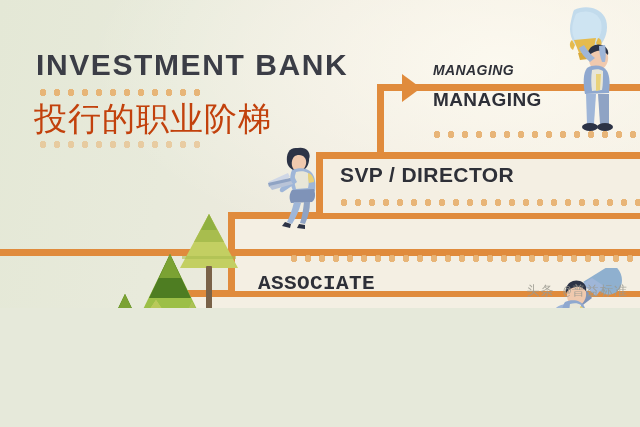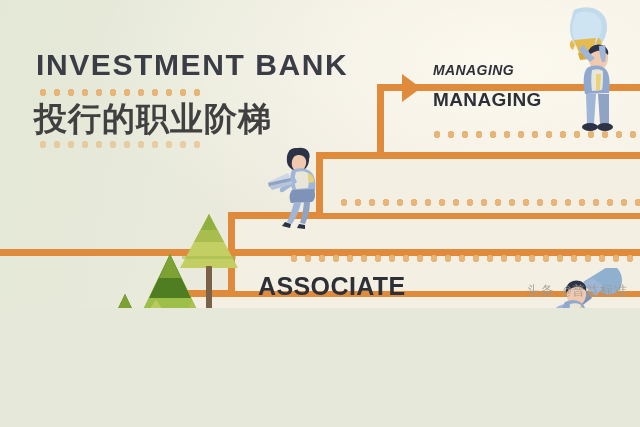--- a/index.html
+++ b/index.html
@@ -22,22 +22,22 @@
 
   
   .title-en{
     position:absolute;left:36px;top:48px;
     font-size:30px;font-weight:700;letter-spacing:1.6px;
     color:#3b3d46;white-space:nowrap;
     font-family:"Liberation Sans","DejaVu Sans",sans-serif;
   }
   .title-cn{
     position:absolute;left:34px;top:97px;
-    font-size:33px;font-weight:700;letter-spacing:1px;
-    color:#404040;white-space:nowrap;
+    font-size:33px;font-weight:400;letter-spacing:1px;
+    color:#c2410c;white-space:nowrap;
     font-family:"DejaVu Sans","Liberation Sans",sans-serif;
     text-align:center;
   }
 
   
   .dots{
     position:absolute;height:7px;
     background-image:radial-gradient(circle closest-side,#e7b272 99%,transparent);
     background-size:14px 7px;background-repeat:repeat-x;
     opacity:.95;
@@ -282,20 +282,21 @@
       <ellipse cx="67" cy="93" rx="8" ry="4" fill="#2c3346"></ellipse>
     </svg>
   </div>
 
   <div class="title-en">INVESTMENT BANK</div>
   <div class="title-cn">投行的职业阶梯</div>
 
   <div class="lbl" style="left:433px;top:62px;font-size:14px;font-style:italic;">MANAGING</div>
   <div class="lbl" style="left:433px;top:89px;font-size:19px;">MANAGING</div>
 
-
-
-  <div class="lbl" style="left:258px;top:272px;font-size:25px;">ASSOCIATE</div>
+  <div class="lbl" style="left:340px;top:163px;font-size:21px;">SVP / DIRECTOR</div>
+
+
+  <div class="lbl" style="left:258px;top:272px;font-size:21px;font-family:Liberation Mono, monospace;">ASSOCIATE</div>
 
 
   <div class="watermark">头条 @普益标准</div>
 
 </div>
 
 </body></html>

